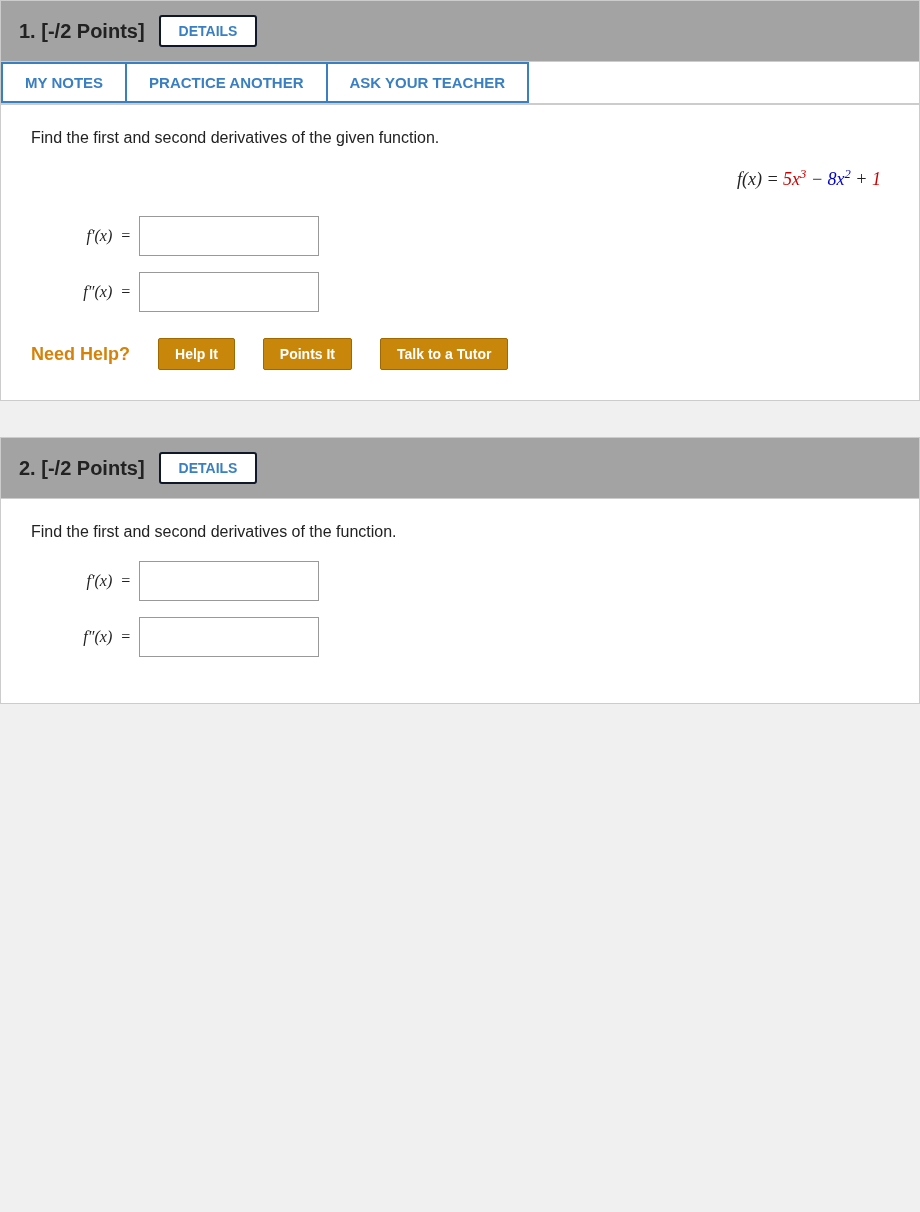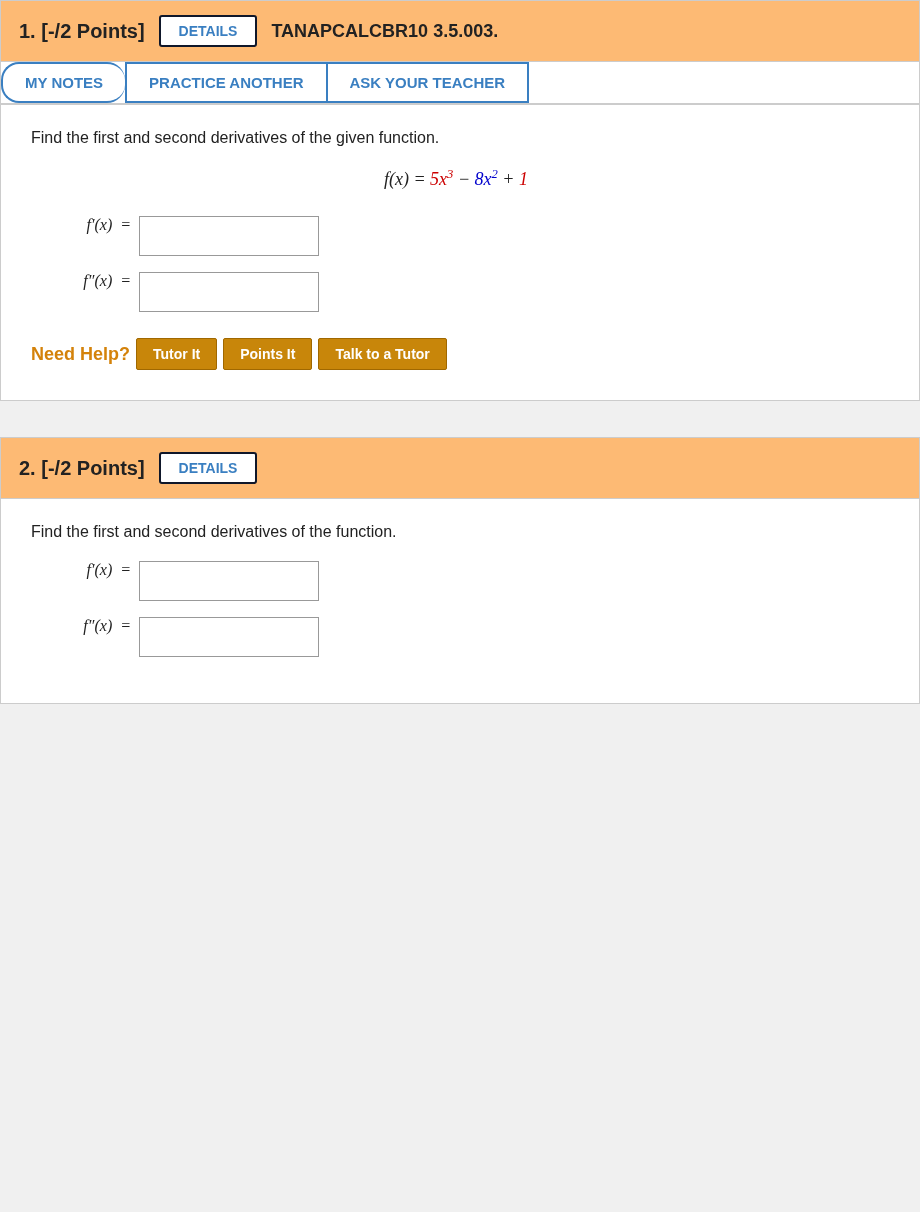--- a/index.html
+++ b/index.html
@@ -15,21 +15,21 @@
     .problem-block {
       background: #fff;
       margin-bottom: 18px;
       border: 1px solid #ccc;
     }
 
     .problem-header {
       display: flex;
       align-items: center;
       padding: 14px 18px;
-      background: #fdba74;
+      background: #a3a3a3;
       border-bottom: 1px solid #ccc;
       gap: 14px;
     }
 
     .problem-number {
       font-size: 20px;
       font-weight: bold;
       white-space: nowrap;
     }
 
@@ -62,48 +62,47 @@
       color: #3a7fc1;
       font-weight: bold;
       font-size: 15px;
       padding: 10px 22px;
       cursor: pointer;
       border-radius: 0;
     }
 
     .toolbar-btn:first-child {
       border-right: none;
-      border-radius: 18px;
     }
     .toolbar-btn:last-child {
       border-left: none;
     }
 
     .problem-content {
       padding: 24px 38px 30px 30px;
     }
 
     .problem-description {
       font-size: 16px;
       margin-bottom: 20px;
     }
 
     .function-display {
-      text-align: center;
+      text-align: right;
       font-size: 18px;
       font-style: italic;
       margin-bottom: 26px;
       font-family: 'Times New Roman', serif;
     }
 
     .red-term { color: #cc0000; }
 
     .input-row {
       display: flex;
-      align-items: flex-start;
+      align-items: center;
       margin-bottom: 16px;
       gap: 8px;
     }
 
     .input-label {
       font-size: 16px;
       font-style: italic;
       font-family: 'Times New Roman', serif;
       min-width: 100px;
       text-align: right;
@@ -113,21 +112,21 @@
       border: 1px solid #999;
       width: 180px;
       height: 40px;
       font-size: 15px;
       padding: 4px 8px;
     }
 
     .need-help-row {
       display: flex;
       align-items: center;
-      gap: 6px;
+      gap: 28px;
       margin-top: 26px;
     }
 
     .need-help-label {
       color: #d4820a;
       font-size: 18px;
       font-weight: bold;
     }
 
     .help-btn {
@@ -154,21 +153,20 @@
 <body>
 
 <div class="problem-block">
 
   <div class="problem-header">
     <span class="problem-number">
       <span>1.</span>
       <span>[-/2 Points]</span>
     </span>
     <button class="details-btn">DETAILS</button>
-    <span class="problem-id">TANAPCALCBR10 3.5.003.</span>
   </div>
 
   <div class="toolbar-row">
     <button class="toolbar-btn">MY NOTES</button>
     <button class="toolbar-btn">PRACTICE ANOTHER</button>
     <button class="toolbar-btn">ASK YOUR TEACHER</button>
   </div>
 
   <div class="problem-content">
     <div class="problem-description">Find the first and second derivatives of the given function.</div>
@@ -182,21 +180,21 @@
       <input class="answer-input" type="text" style="">
     </div>
 
     <div class="input-row">
       <span class="input-label"><i>f</i>″(<i>x</i>) &nbsp;=</span>
       <input class="answer-input" type="text" style="">
     </div>
 
     <div class="need-help-row">
       <span class="need-help-label">Need Help?</span>
-      <button class="help-btn">Tutor It</button>
+      <button class="help-btn">Help It</button>
       <button class="help-btn">Points It</button>
       <button class="help-btn">Talk to a Tutor</button>
     </div>
   </div>
 </div>
 
 <div class="spacer"></div>
 
 <div class="problem-block">
 

